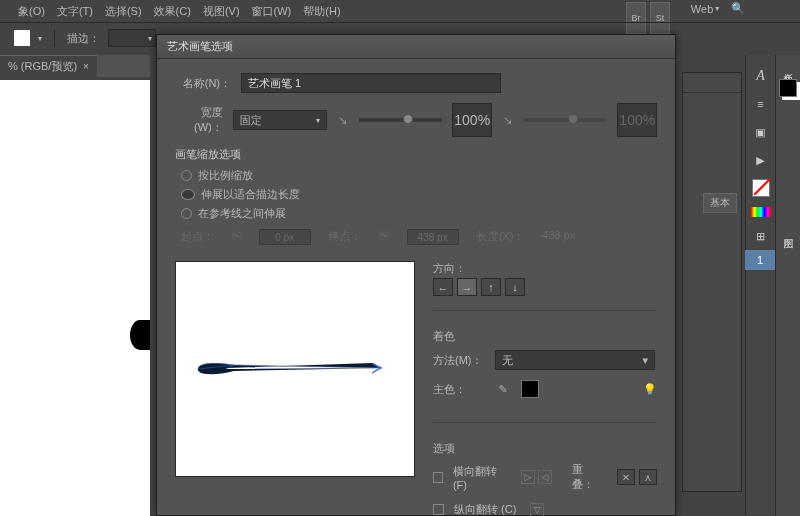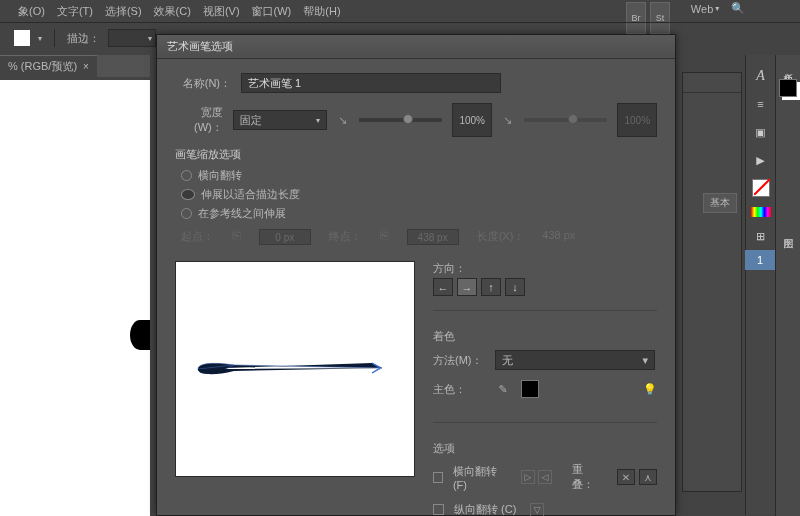--- a/index.html
+++ b/index.html
@@ -49,21 +49,21 @@
 .dlg .titlebar { height:24px; background:linear-gradient(#5a5a5a,#4e4e4e); border-bottom:1px solid #333; display:flex; align-items:center; padding-left:10px; color:#ddd; }
 .dlg .body { padding:14px 18px 10px 18px; color:#b8b8b8; }
 .row { display:flex; align-items:center; margin-bottom:10px; gap:10px; }
 .lbl { width:56px; text-align:right; }
 .txt { flex:0 0 260px; height:20px; background:#3a3a3a; border:1px solid #2a2a2a; color:#ddd; padding:0 6px; display:flex; align-items:center; }
 .sel { width:108px; height:20px; background:#3a3a3a; border:1px solid #2a2a2a; display:flex; align-items:center; justify-content:space-between; padding:0 6px; }
 .sel .tri { font-size:8px; }
 .tilt { width:14px; height:14px; display:inline-flex; align-items:center; justify-content:center; color:#999; }
 .slider { position:relative; width:98px; height:4px; background:#3a3a3a; }
 .slider .thumb { position:absolute; top:-4px; width:10px; height:10px; border-radius:50%; background:#888; border:1px solid #555; }
-.pct { width:46px; height:34px; background:#3a3a3a; border:1px solid #2a2a2a; display:flex; align-items:center; justify-content:center; font-size:10px; }
+.pct { width:46px; height:34px; background:#3a3a3a; border:1px solid #2a2a2a; display:flex; align-items:center; justify-content:center; font-size:14px; }
 .pct.dis { color:#666; }
 
 .section-title { margin:8px 0 6px 0; color:#ccc; }
 .radio-row { display:flex; align-items:center; gap:6px; margin:4px 0 4px 6px; }
 .radio { width:11px; height:11px; border-radius:50%; border:1px solid #888; display:inline-flex; align-items:center; justify-content:center; }
 .radio.sel::after { content:""; width:5px; height:5px; border-radius:50%; background:#ddd; }
 .disabled-line { display:flex; gap:18px; margin:8px 0 0 6px; color:#6a6a6a; }
 .disabled-line .fld { width:52px; height:16px; background:#474747; border:1px solid #3a3a3a; display:inline-flex; align-items:center; justify-content:center; font-size:10px; }
 
 .lower { display:flex; margin-top:16px; gap:18px; }
@@ -175,21 +175,21 @@
       <span class="tilt">↘</span>
       <div class="slider" style="opacity:.45">
           <div class="thumb" style="left:44px"></div>
         </div>
       <div class="pct dis">100%</div>
     </div>
 
     <div class="section-title">画笔缩放选项</div>
     <div class="radio-row">
       <span class="radio"></span>
-        <span>横向翻转</span>
+        <span>按比例缩放</span>
     </div>
     <div class="radio-row">
       <span class="radio sel"></span>
         <span>伸展以适合描边长度</span>
     </div>
     <div class="radio-row">
       <span class="radio"></span>
         <span>在参考线之间伸展</span>
     </div>
     <div class="disabled-line">

